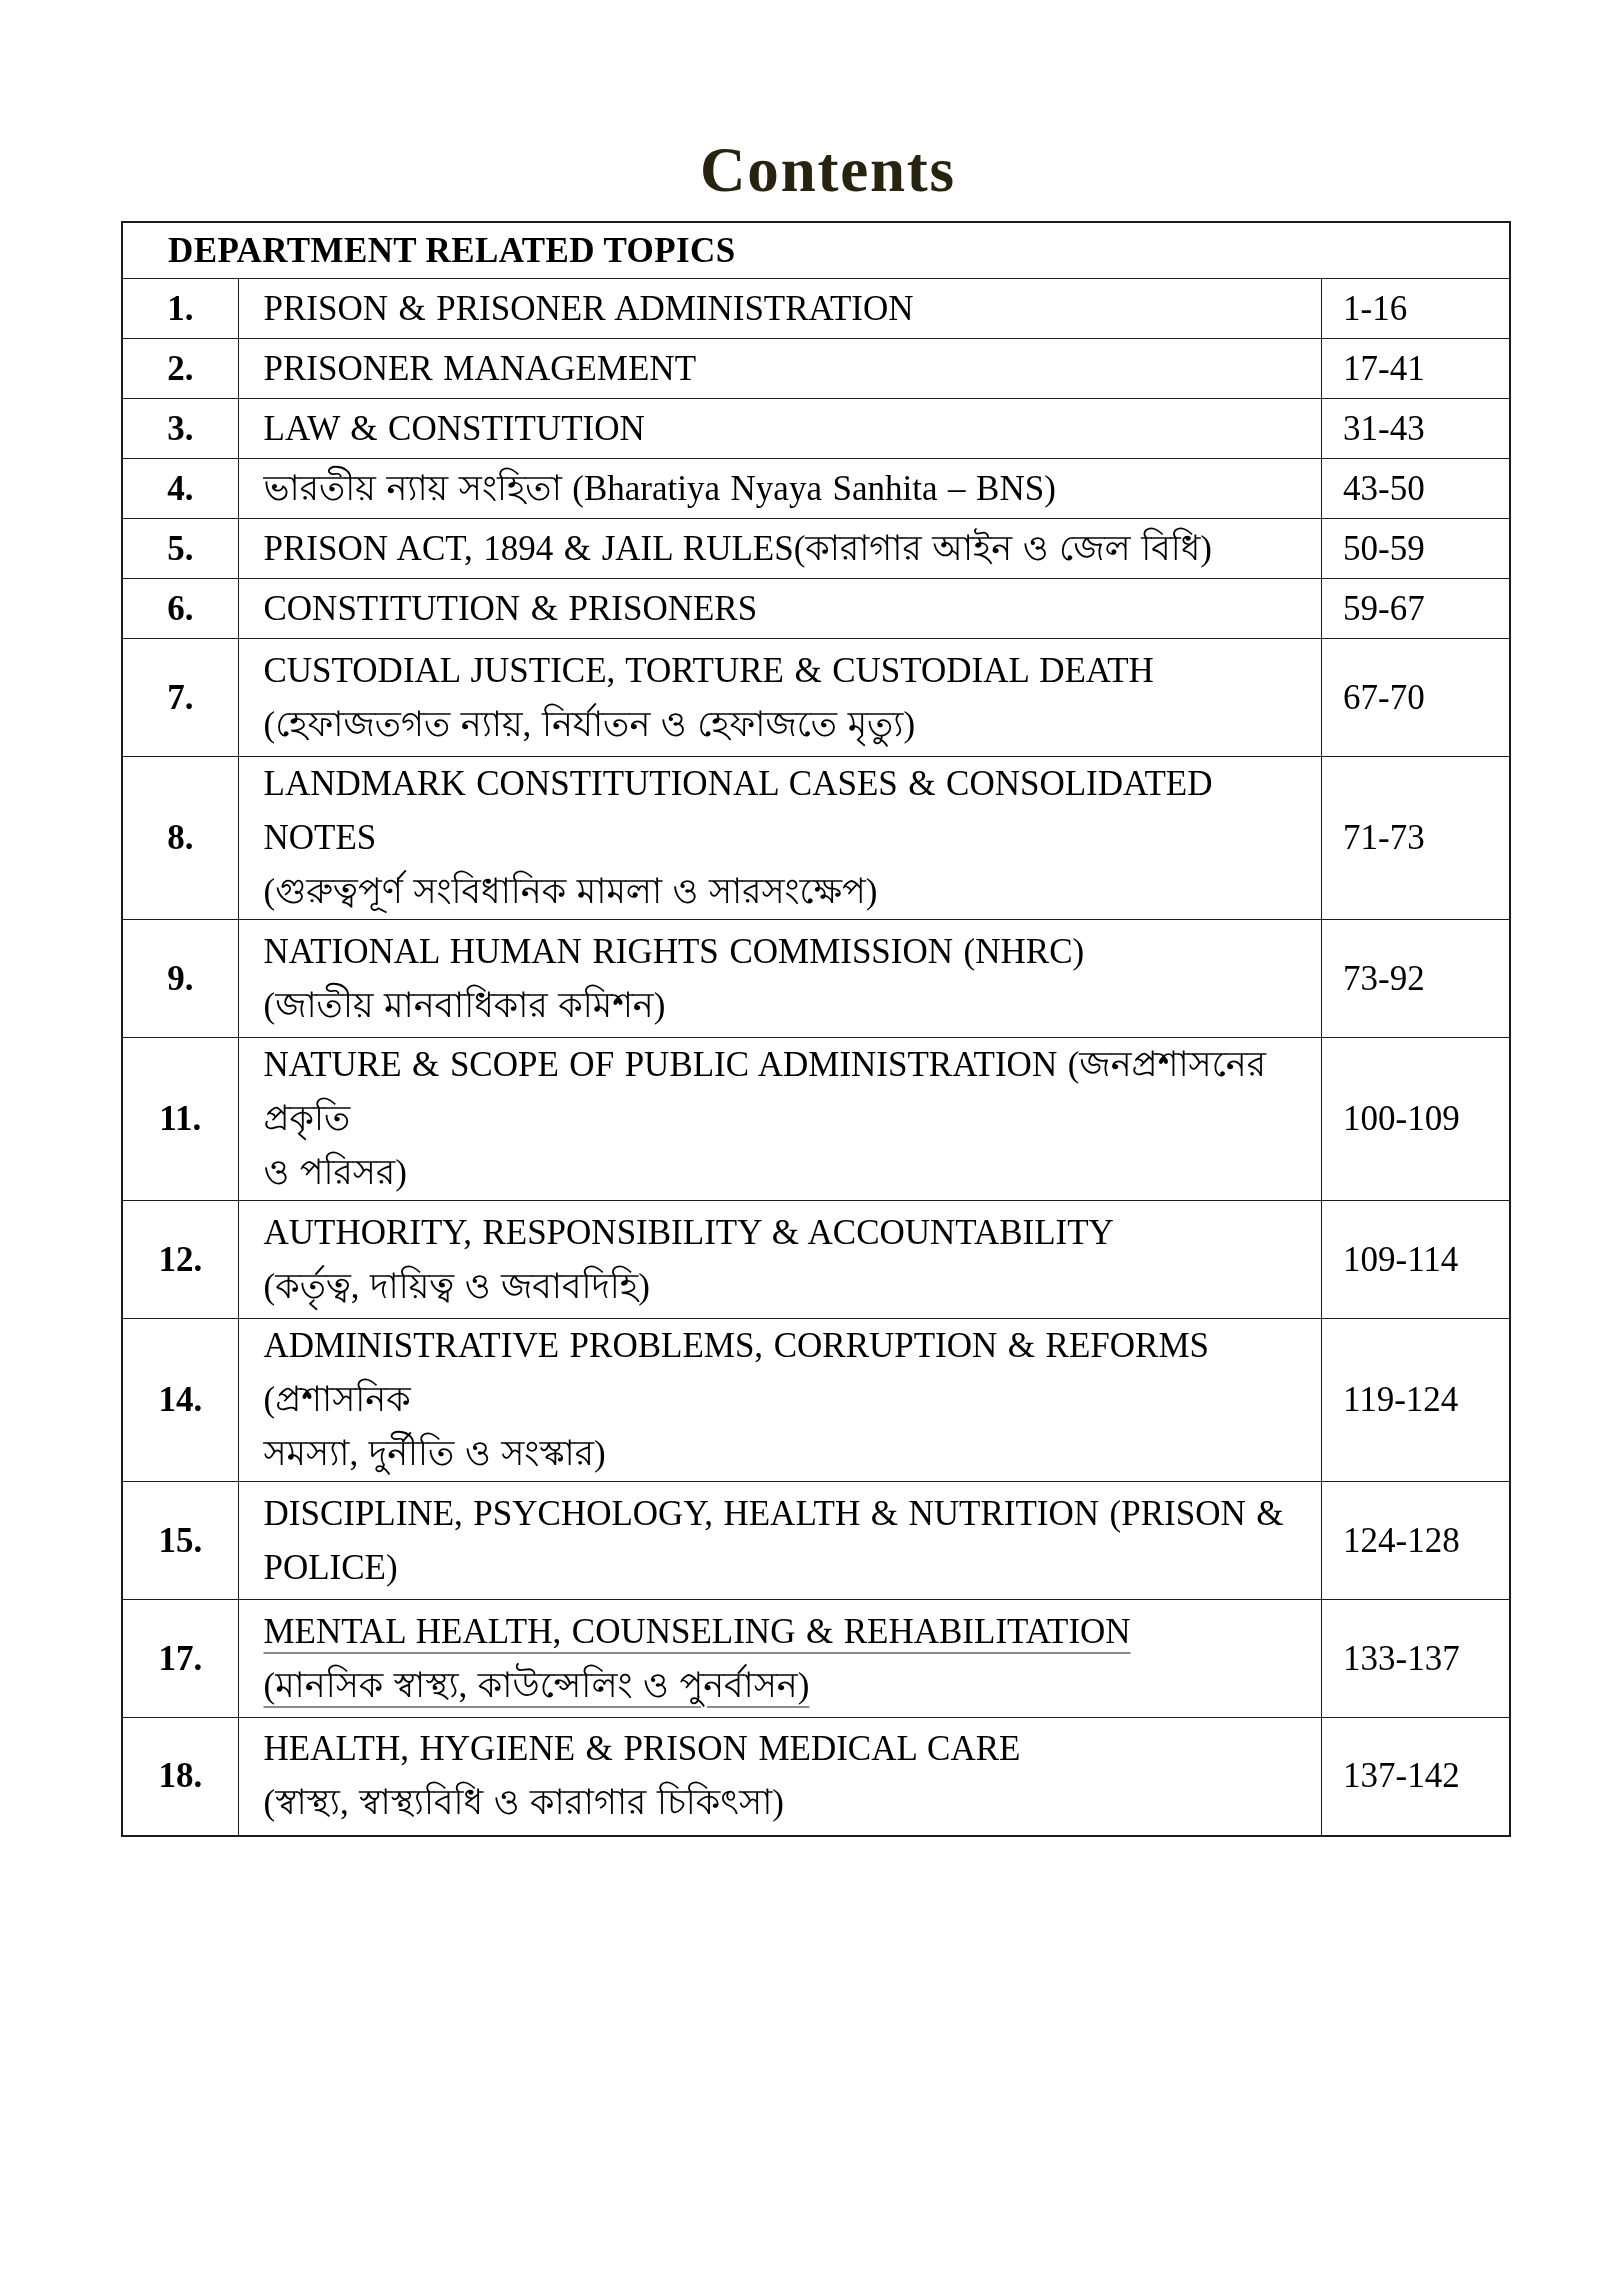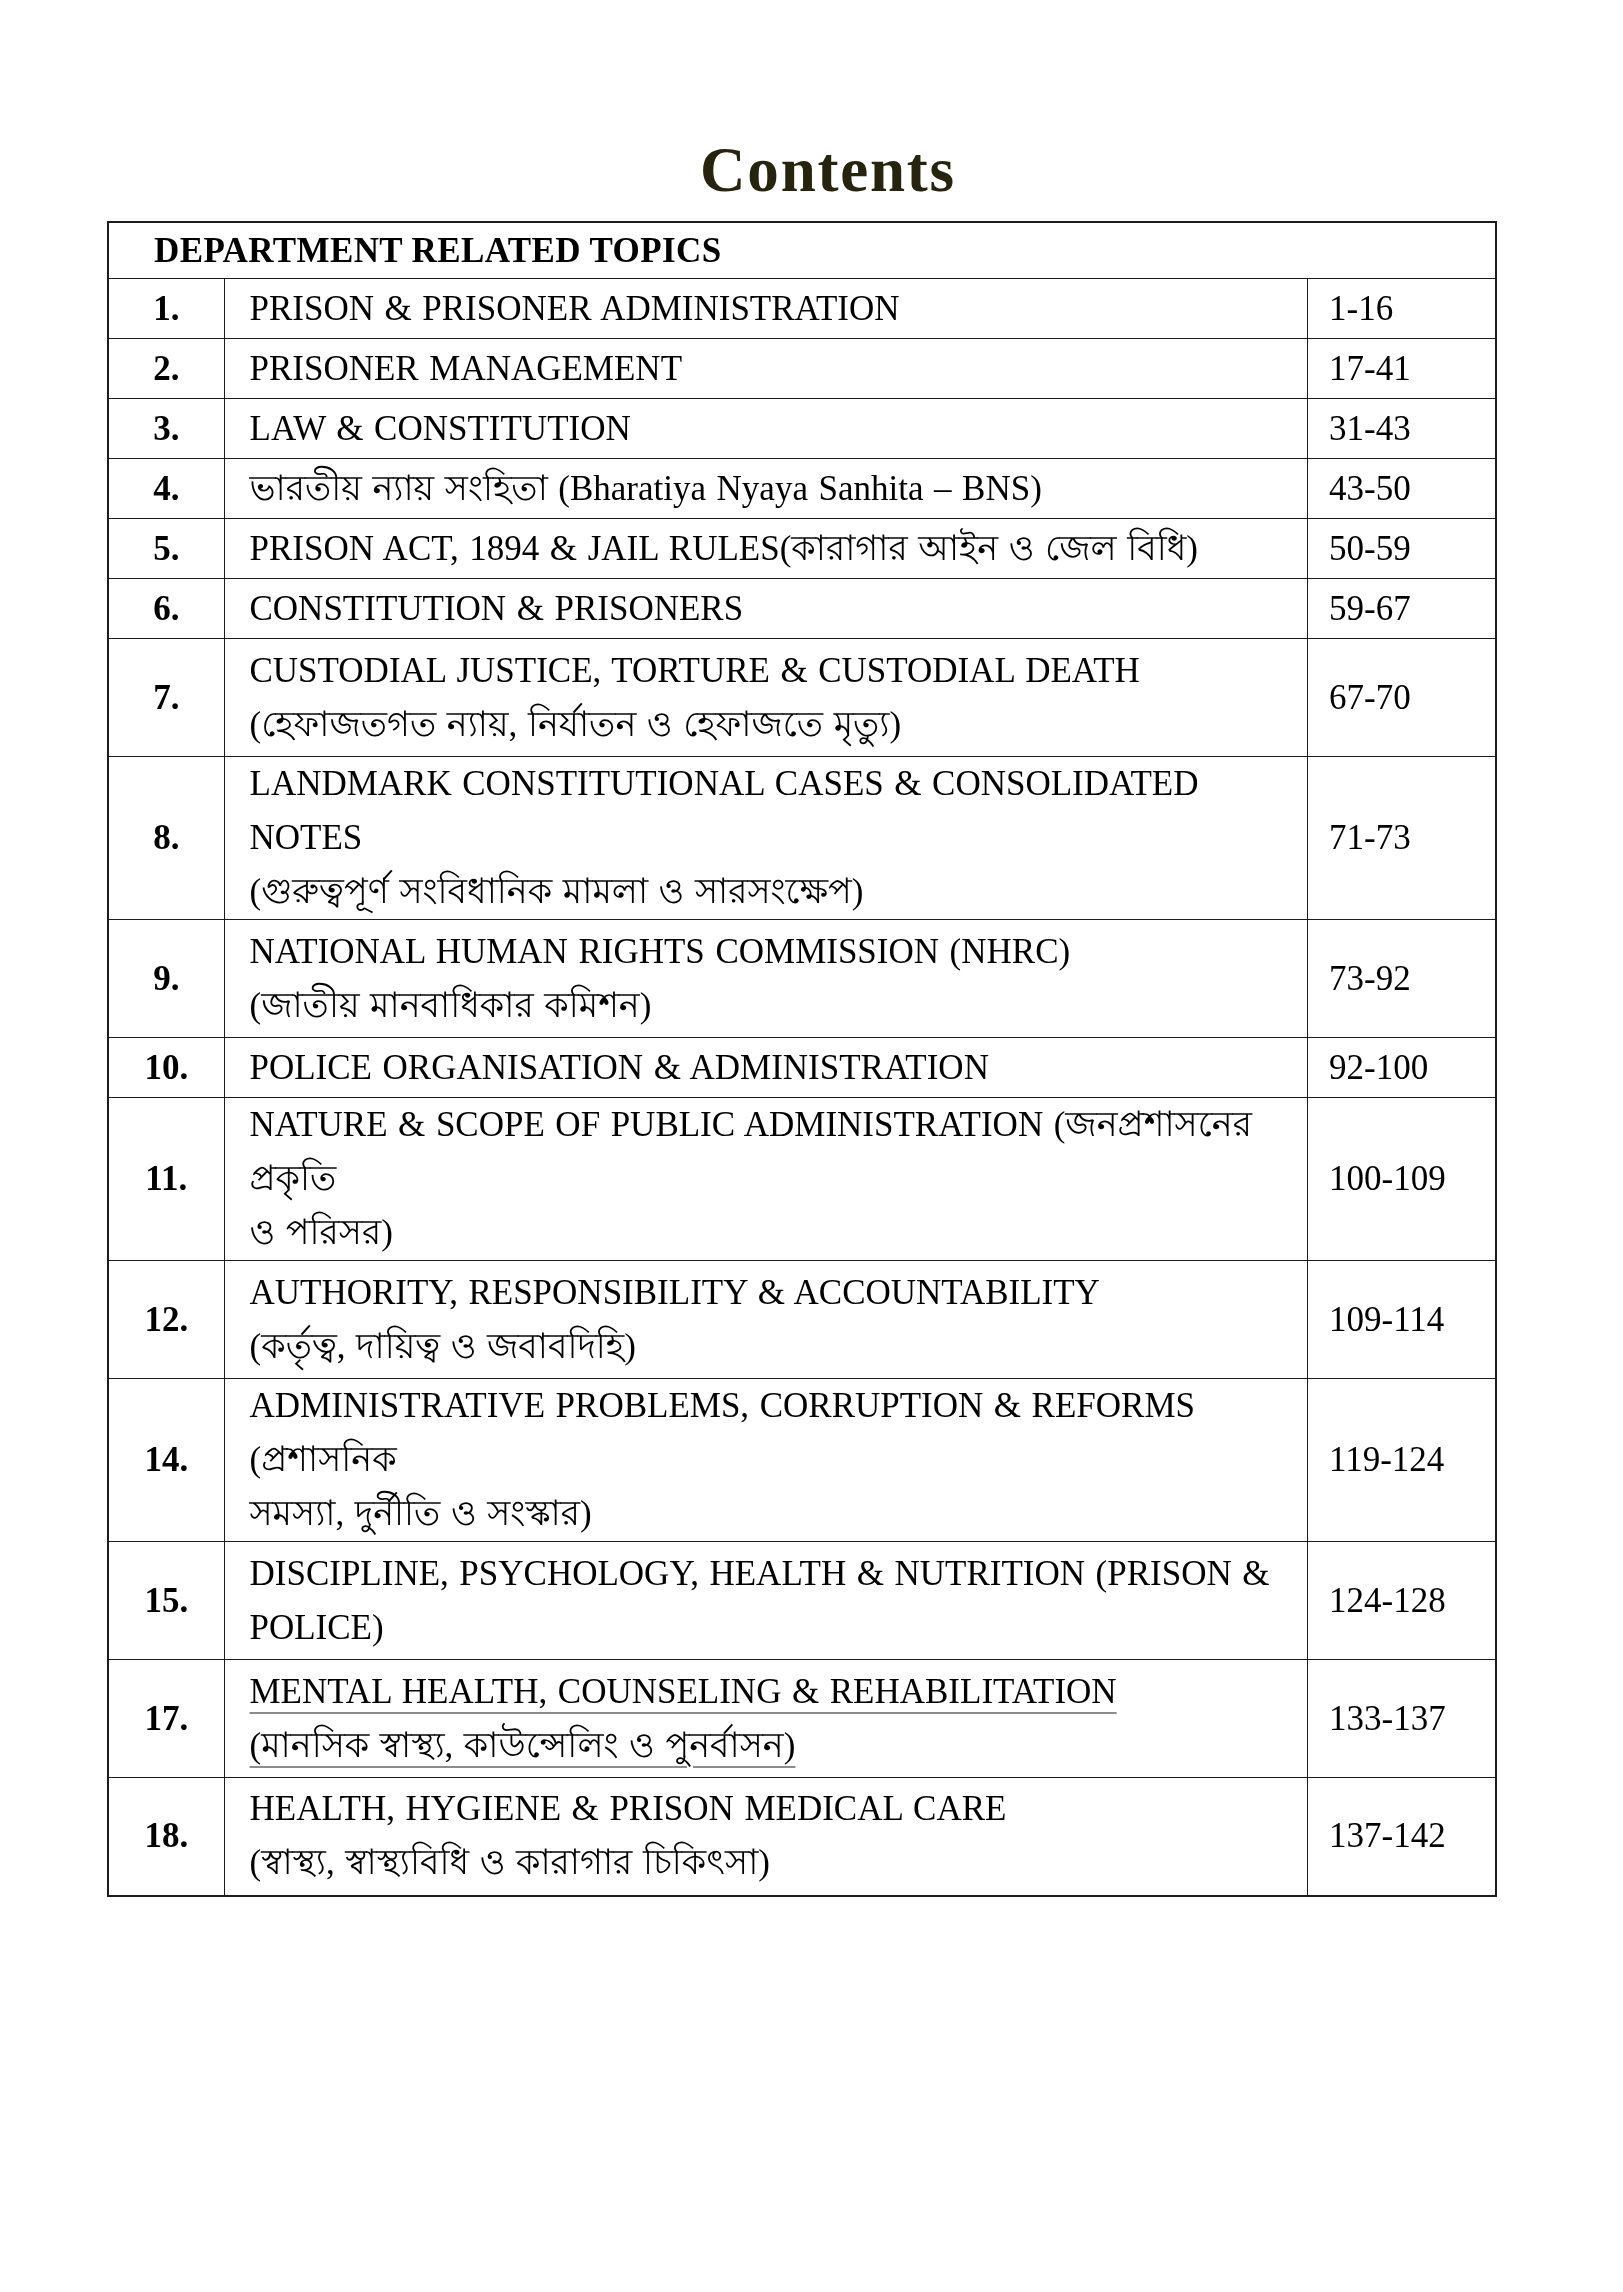--- a/index.html
+++ b/index.html
@@ -23,21 +23,21 @@
     text-align: center;
     font-size: 63px;
     font-weight: 700;
     letter-spacing: 1.8px;
     color: #26230e;
     line-height: 1;
     padding-left: 16px;
   }
   table.toc {
     position: absolute;
-    left: 107px;
+    left: 121px;
     top: 221px;
     width: 1388px;
     border-collapse: collapse;
     table-layout: fixed;
     border: 2.7px solid #1c1c1c;
   }
   table.toc th,
   table.toc td {
     border: 1.8px solid #1c1c1c;
     overflow: hidden;
@@ -162,28 +162,20 @@
     <td class="pages">71-73</td>
   </tr>
       <tr class="tall">
     <td class="num">9.</td>
     <td class="topic">
       <span class="line1">NATIONAL HUMAN RIGHTS COMMISSION (NHRC)</span>
       <span class="line2">(জাতীয় মানবাধিকার কমিশন)</span>
     </td>
     <td class="pages">73-92</td>
   </tr>
-      <tr class="single">
-    <td class="num">10.</td>
-    <td class="topic">
-      <span class="line1">POLICE ORGANISATION &amp; ADMINISTRATION</span>
-      
-    </td>
-    <td class="pages">92-100</td>
-  </tr>
       <tr class="tall">
     <td class="num">11.</td>
     <td class="topic">
       <span class="line1">NATURE &amp; SCOPE OF PUBLIC ADMINISTRATION (জনপ্রশাসনের প্রকৃতি</span>
       <span class="line2">ও পরিসর)</span>
     </td>
     <td class="pages">100-109</td>
   </tr>
       <tr class="tall">
     <td class="num">12.</td>

